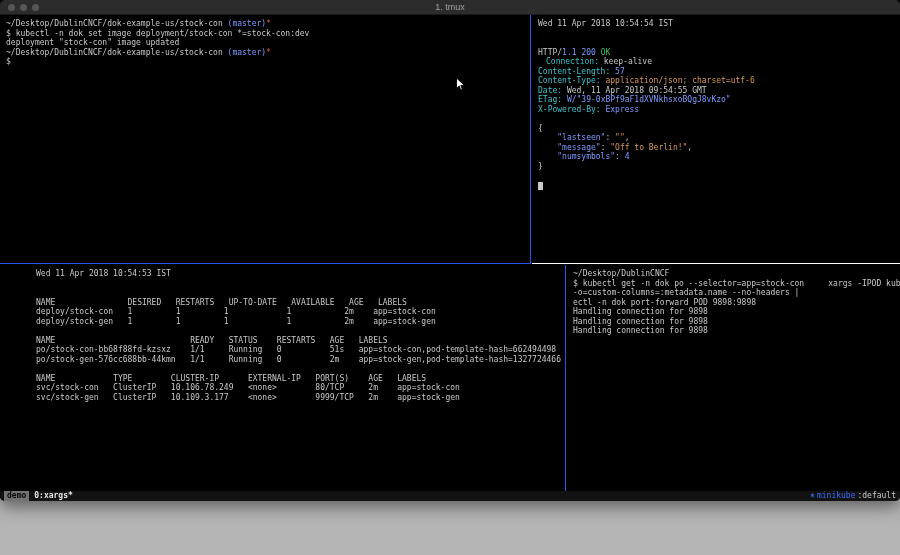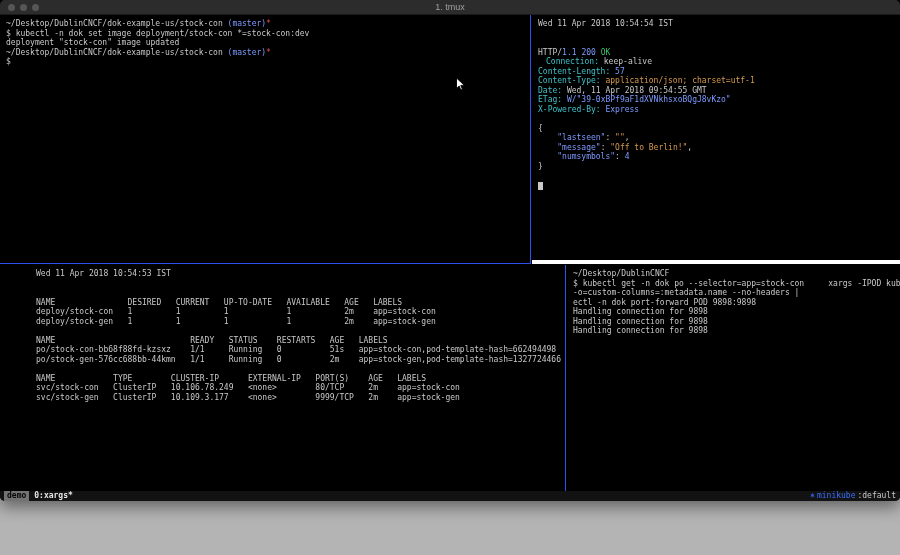--- a/index.html
+++ b/index.html
@@ -23,21 +23,21 @@
   }
   .traffic { position:absolute; left:8px; top:4px; display:flex; gap:5px; }
   .traffic span { width:7px; height:7px; border-radius:50%; background:#565656; display:block; cursor:pointer; }
   .title { font-size:9px; color:#a0a0a0; font-family:"Liberation Sans",sans-serif; }
   .terminal { position:relative; flex:1 1 auto; background:#000; overflow:hidden; }
   .pane { position:absolute; overflow:hidden; }
   .pane-tl { left:0; top:0; width:531px; height:249px;
     border-right:1px solid #2b50f0; border-bottom:1px solid #2b50f0;
     padding:4px 0 0 6px; }
   .pane-tr { left:532px; top:0; right:0; height:249px;
-    border-bottom:4px solid #ffffff; padding:4px 0 0 6px; }
+    border-bottom:1px solid #ffffff; padding:4px 0 0 6px; }
   .pane-bl { left:0; top:250px; width:566px; bottom:0;
     border-right:1px solid #2b50f0; padding:4px 0 0 36px; }
   .pane-br { left:567px; top:250px; right:0; bottom:0; padding:4px 0 0 6px; }
   .term-line { font-size:8px; line-height:9.5px; white-space:pre; color:#c8c8c8; }
   .cursor { display:inline-block; width:5px; height:8px; background:#c8c8c8; vertical-align:text-bottom; }
   .statusbar {
     flex:0 0 10px; height:10px; background:#121212;
     display:flex; align-items:center; justify-content:space-between;
     font-size:8px; line-height:10px; padding:0 4px;
     border-radius:0 0 5px 5px;
@@ -71,38 +71,38 @@
         <div class="term-line"><span style="color: rgb(200, 200, 200);">~/Desktop/DublinCNCF/dok-example-us/stock-con </span><span style="color: rgb(125, 155, 255);">(master)</span><span style="color: rgb(224, 86, 79);">*</span></div>
         <div class="term-line"><span style="color: rgb(200, 200, 200);">$</span></div>
       </div>
     <div class="pane pane-tr">
         <div class="term-line"><span style="color: rgb(200, 200, 200);">Wed 11 Apr 2018 10:54:54 IST</span></div>
         <div class="term-line">&nbsp;</div>
         <div class="term-line">&nbsp;</div>
         <div class="term-line"><span style="color: rgb(200, 200, 200);">HTTP/</span><span style="color: rgb(125, 155, 255);">1.1</span><span style="color: rgb(200, 200, 200);"> </span><span style="color: rgb(125, 155, 255);">200</span><span style="color: rgb(200, 200, 200);"> </span><span style="color: rgb(62, 192, 106);">OK</span></div>
         <div class="term-line"><span style="color: rgb(63, 192, 200); padding-left: 8px;">Connection:</span><span style="color: rgb(200, 200, 200);"> keep-alive</span></div>
         <div class="term-line"><span style="color: rgb(63, 192, 200);">Content-Length:</span><span style="color: rgb(125, 155, 255);"> 57</span></div>
-        <div class="term-line"><span style="color: rgb(63, 192, 200);">Content-Type:</span><span style="color: rgb(215, 154, 78);"> application/json; charset=utf-1</span></div>
+        <div class="term-line"><span style="color: rgb(63, 192, 200);">Content-Type:</span><span style="color: rgb(215, 154, 78);"> application/json; charset=utf-6</span></div>
         <div class="term-line"><span style="color: rgb(63, 192, 200);">Date:</span><span style="color: rgb(200, 200, 200);"> Wed, 11 Apr 2018 09:54:55 GMT</span></div>
         <div class="term-line"><span style="color: rgb(63, 192, 200);">ETag:</span><span style="color: rgb(125, 155, 255);"> W/"39-0xBPf9aF1dXVNkhsxoBQgJ8vKzo"</span></div>
         <div class="term-line"><span style="color: rgb(63, 192, 200);">X-Powered-By:</span><span style="color: rgb(125, 155, 255);"> Express</span></div>
         <div class="term-line">&nbsp;</div>
         <div class="term-line"><span style="color: rgb(200, 200, 200);">{</span></div>
         <div class="term-line"><span style="color: rgb(200, 200, 200);">    </span><span style="color: rgb(125, 155, 255);">"lastseen"</span><span style="color: rgb(200, 200, 200);">: </span><span style="color: rgb(215, 154, 78);">""</span><span style="color: rgb(200, 200, 200);">,</span></div>
         <div class="term-line"><span style="color: rgb(200, 200, 200);">    </span><span style="color: rgb(125, 155, 255);">"message"</span><span style="color: rgb(200, 200, 200);">: </span><span style="color: rgb(215, 154, 78);">"Off to Berlin!"</span><span style="color: rgb(200, 200, 200);">,</span></div>
         <div class="term-line"><span style="color: rgb(200, 200, 200);">    </span><span style="color: rgb(125, 155, 255);">"numsymbols"</span><span style="color: rgb(200, 200, 200);">: </span><span style="color: rgb(125, 155, 255);">4</span></div>
         <div class="term-line"><span style="color: rgb(200, 200, 200);">}</span></div>
         <div class="term-line">&nbsp;</div>
         <div class="term-line"><span class="cursor" style="background: rgb(200, 200, 200);"> </span></div>
       </div>
     <div class="pane pane-bl">
         <div class="term-line"><span style="color: rgb(200, 200, 200);">Wed 11 Apr 2018 10:54:53 IST</span></div>
         <div class="term-line">&nbsp;</div>
         <div class="term-line">&nbsp;</div>
-        <div class="term-line"><span style="color: rgb(200, 200, 200);">NAME               DESIRED   CURRENT   UP-TO-DATE   AVAILABLE   AGE   LABELS</span></div>
+        <div class="term-line"><span style="color: rgb(200, 200, 200);">NAME               DESIRED   RESTARTS   UP-TO-DATE   AVAILABLE   AGE   LABELS</span></div>
         <div class="term-line"><span style="color: rgb(200, 200, 200);">deploy/stock-con   1         1         1            1           2m    app=stock-con</span></div>
         <div class="term-line"><span style="color: rgb(200, 200, 200);">deploy/stock-gen   1         1         1            1           2m    app=stock-gen</span></div>
         <div class="term-line">&nbsp;</div>
         <div class="term-line"><span style="color: rgb(200, 200, 200);">NAME                            READY   STATUS    RESTARTS   AGE   LABELS</span></div>
         <div class="term-line"><span style="color: rgb(200, 200, 200);">po/stock-con-bb68f88fd-kzsxz    1/1     Running   0          51s   app=stock-con,pod-template-hash=662494498</span></div>
         <div class="term-line"><span style="color: rgb(200, 200, 200);">po/stock-gen-576cc688bb-44kmn   1/1     Running   0          2m    app=stock-gen,pod-template-hash=1327724466</span></div>
         <div class="term-line">&nbsp;</div>
         <div class="term-line"><span style="color: rgb(200, 200, 200);">NAME            TYPE        CLUSTER-IP      EXTERNAL-IP   PORT(S)    AGE   LABELS</span></div>
         <div class="term-line"><span style="color: rgb(200, 200, 200);">svc/stock-con   ClusterIP   10.106.78.249   &lt;none&gt;        80/TCP     2m    app=stock-con</span></div>
         <div class="term-line"><span style="color: rgb(200, 200, 200);">svc/stock-gen   ClusterIP   10.109.3.177    &lt;none&gt;        9999/TCP   2m    app=stock-gen</span></div>

